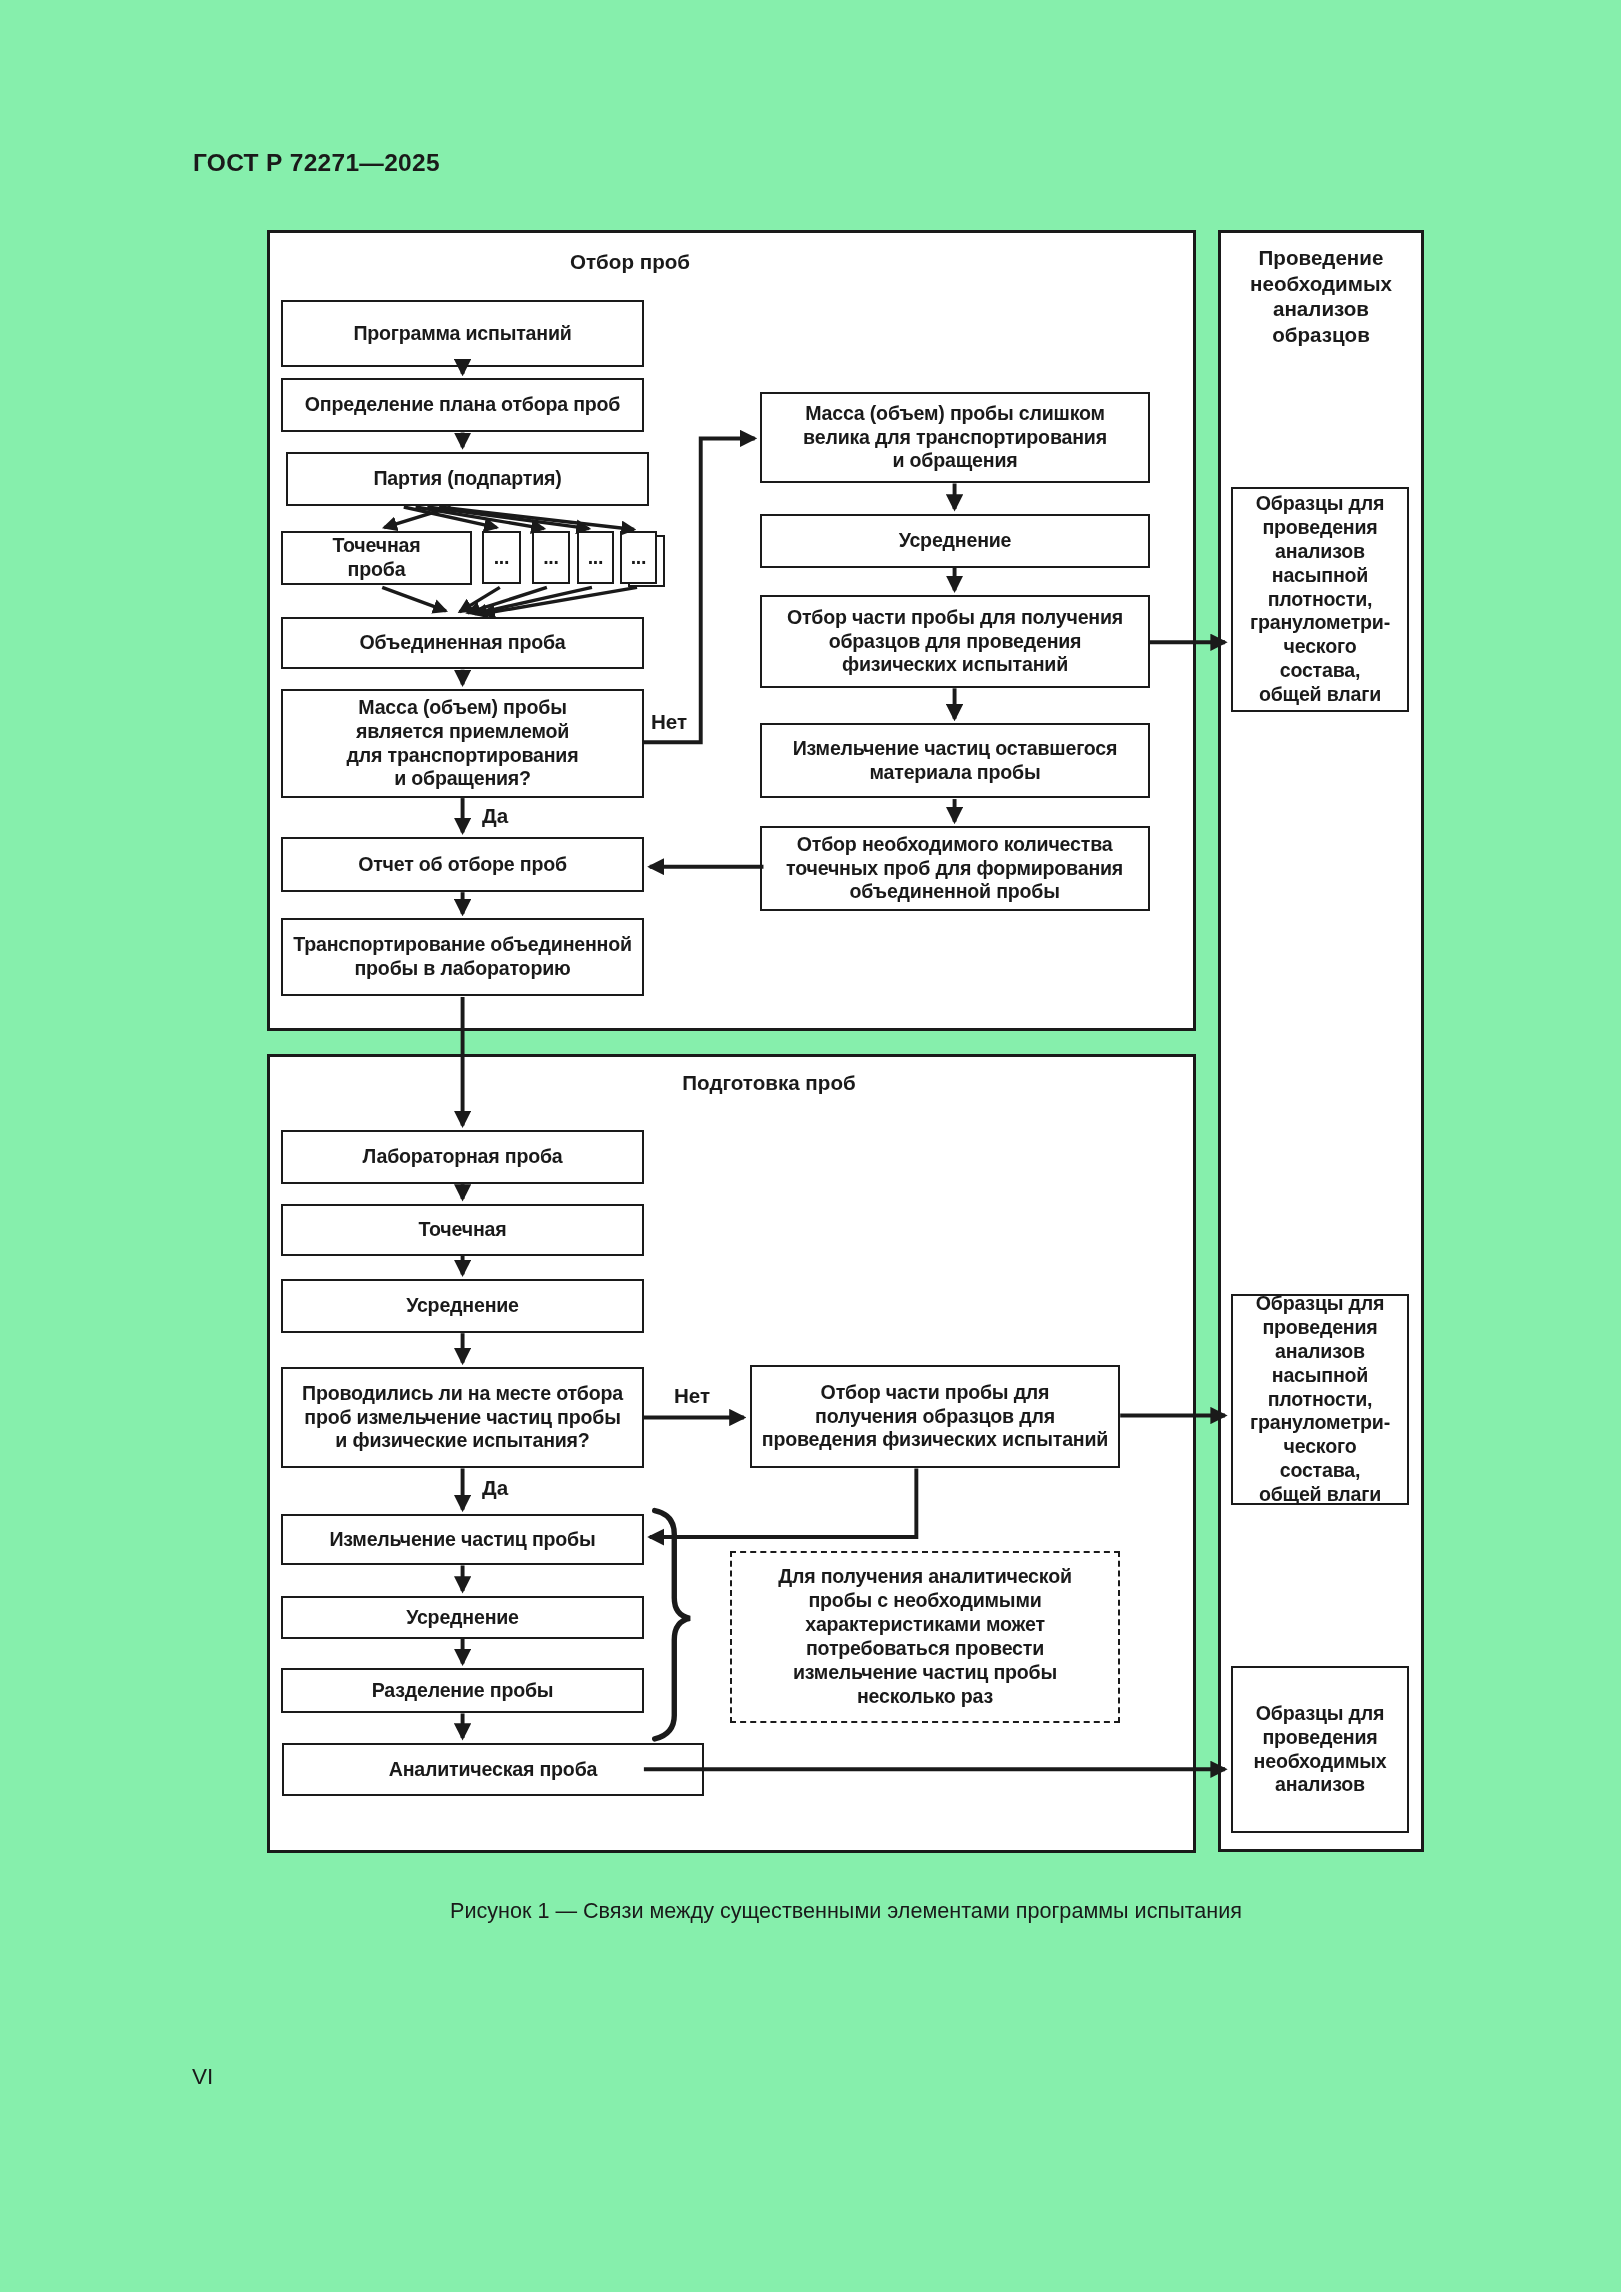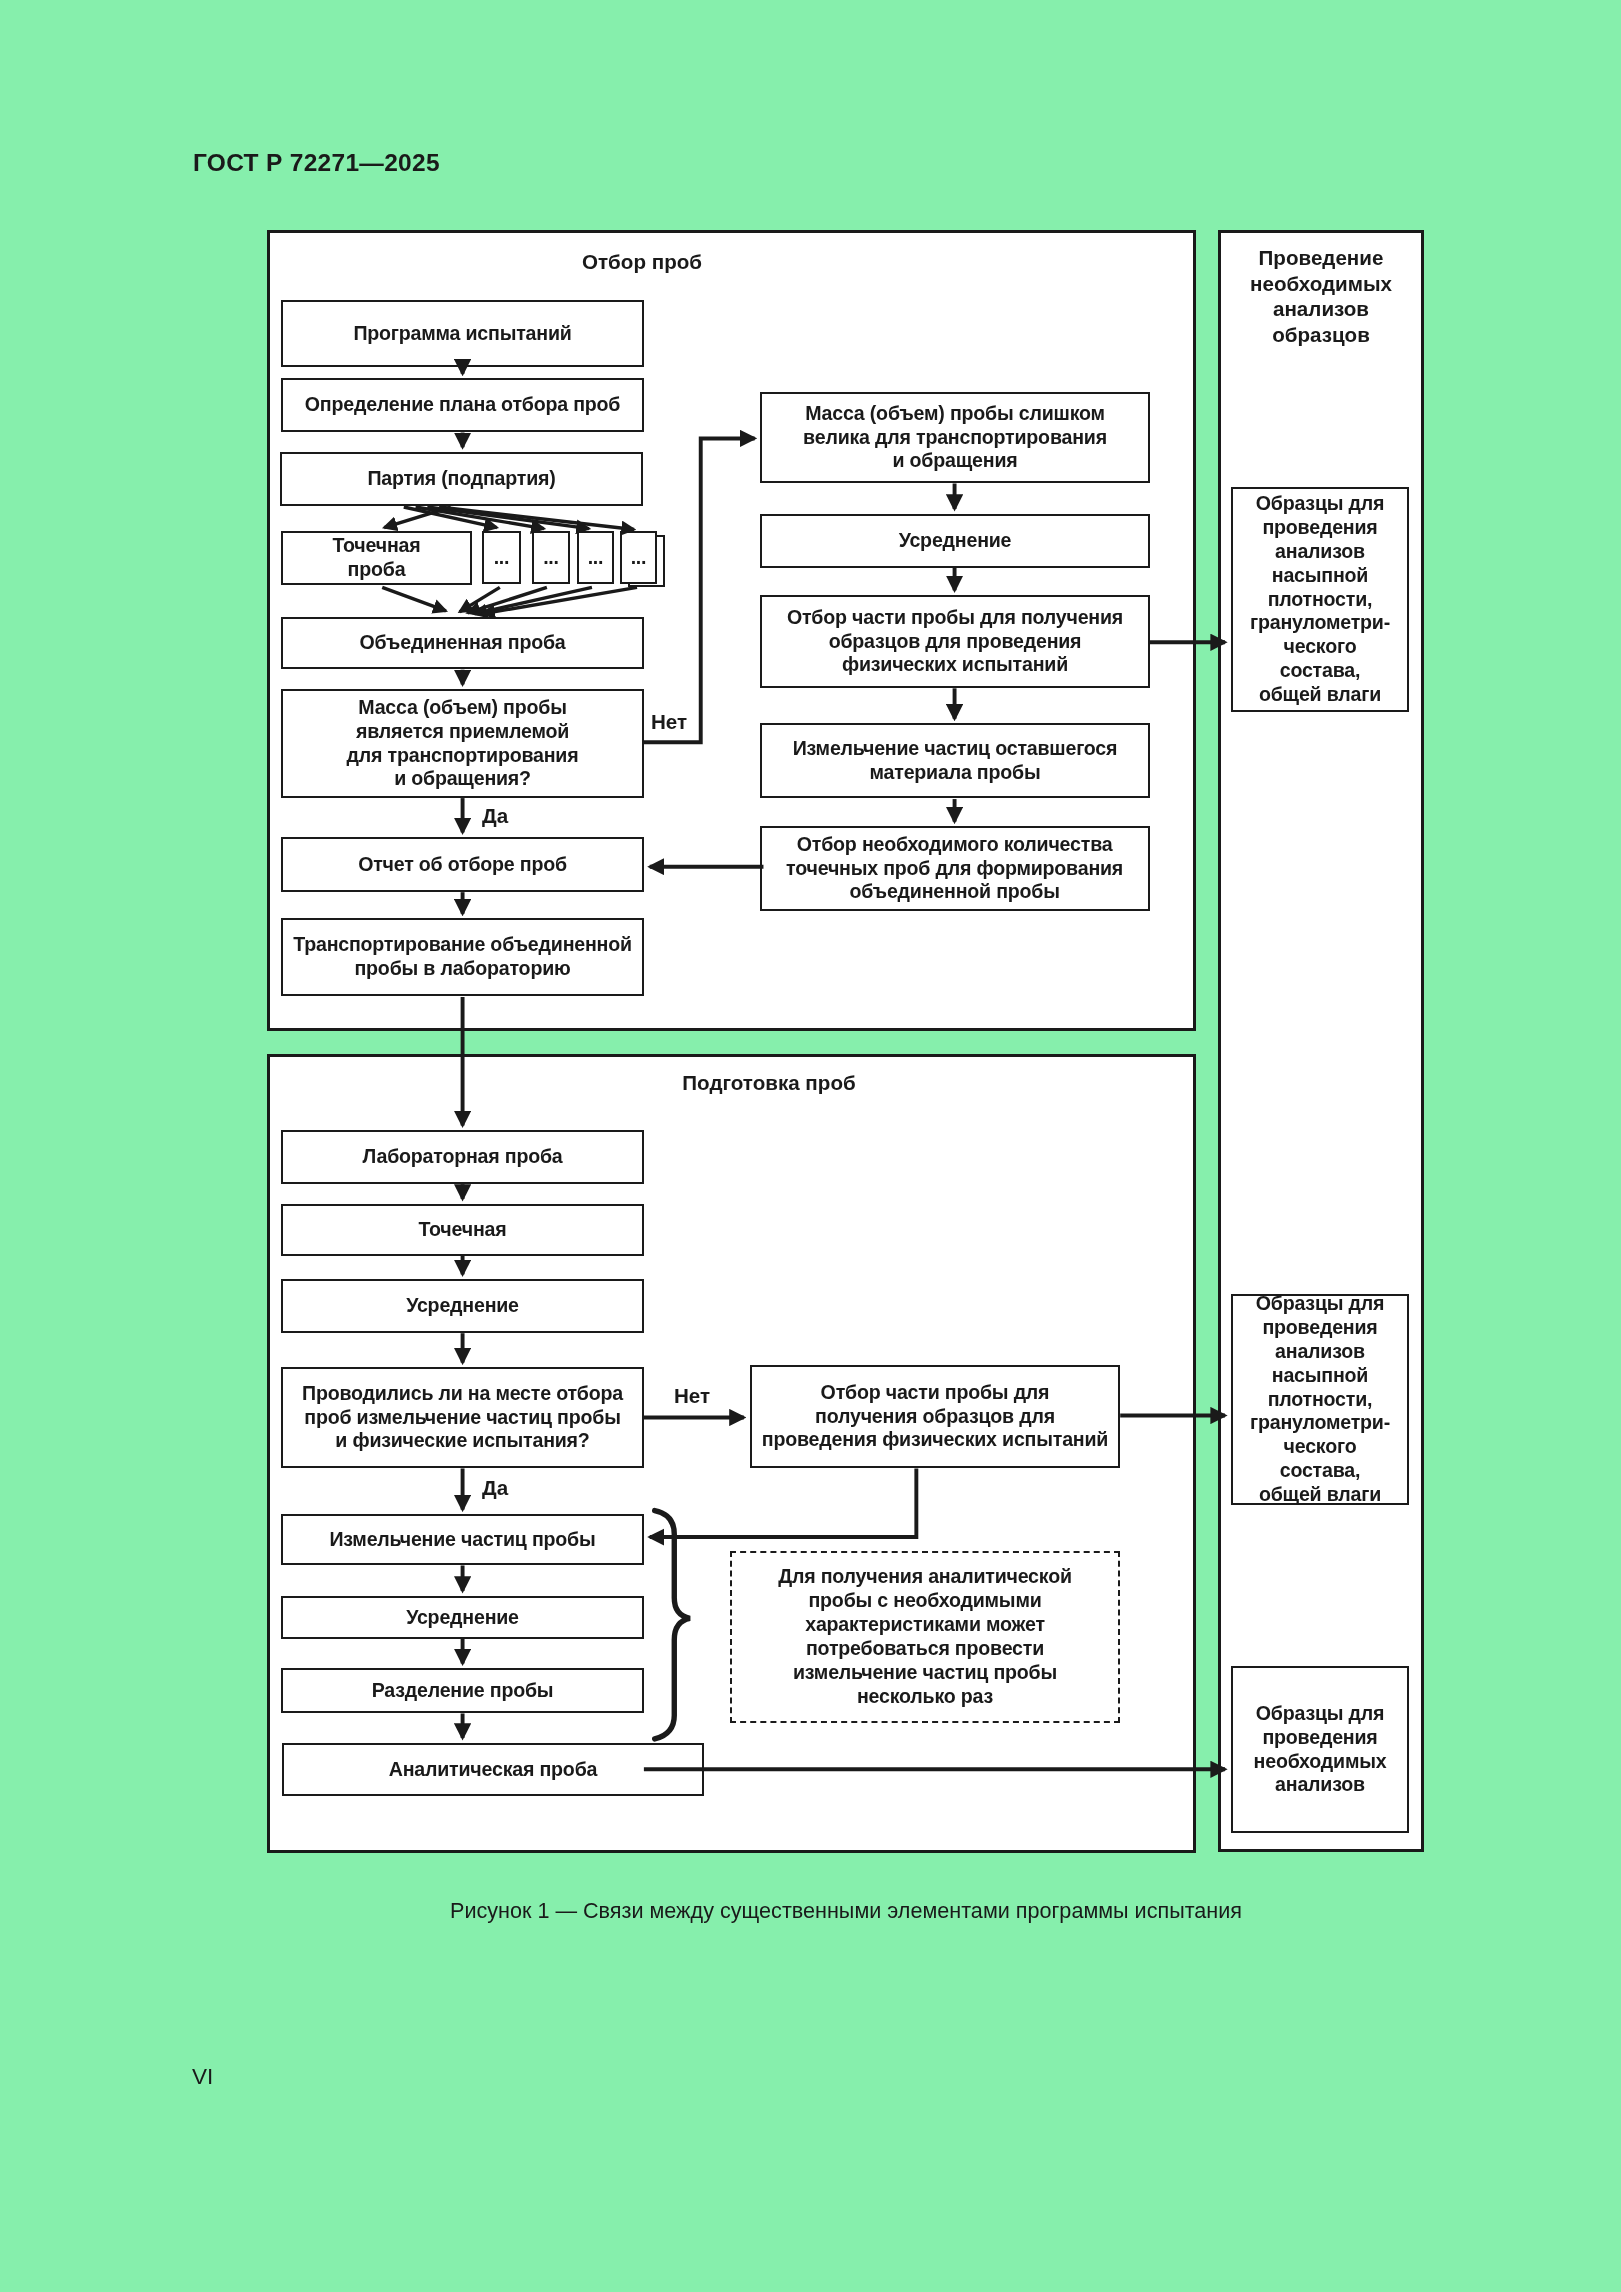--- a/index.html
+++ b/index.html
@@ -23,29 +23,29 @@
 <body>
 
 <div class="page">
 
   <div class="hdr">ГОСТ Р 72271—2025</div>
 
   <div class="sec" style="left:267px;top:230px;width:929px;height:801px;"></div>
   <div class="sec" style="left:267px;top:1054px;width:929px;height:799px;"></div>
   <div class="sec" style="left:1218px;top:230px;width:206px;height:1622px;"></div>
 
-  <div class="sec-title" style="left:544px;top:249px;width:196px;">Отбор проб</div>
+  <div class="sec-title" style="left:532px;top:249px;width:196px;">Отбор проб</div>
   <div class="sec-title" style="left:671px;top:1070px;width:196px;">Подготовка проб</div>
   <div class="sec-title" style="left:1223px;top:245px;width:196px;">Проведение
 необходимых
 анализов образцов</div>
 
   <div class="node" style="left:281px;top:300px;width:363px;height:67px;">Программа испытаний</div>
   <div class="node" style="left:281px;top:378px;width:363px;height:54px;">Определение плана отбора проб</div>
-  <div class="node" style="left:280px;top:452px;width:363px;height:54px;">Партия (подпартия)</div>
+  <div class="node" style="left:286px;top:452px;width:363px;height:54px;">Партия (подпартия)</div>
   <div class="node" style="left:281px;top:531px;width:191px;height:54px;">Точечная
 проба</div>
   <div class="node shadow" style="left:628px;top:535px;width:37px;height:52px;"></div>
   <div class="node" style="left:482px;top:531px;width:39px;height:53px;padding:0;">...</div>
   <div class="node" style="left:532px;top:531px;width:38px;height:53px;padding:0;">...</div>
   <div class="node" style="left:577px;top:531px;width:37px;height:53px;padding:0;">...</div>
   <div class="node" style="left:620px;top:531px;width:37px;height:53px;padding:0;">...</div>
   <div class="node" style="left:281px;top:617px;width:363px;height:52px;">Объединенная проба</div>
   <div class="node" style="left:281px;top:689px;width:363px;height:109px;">Масса (объем) пробы
 является  приемлемой

